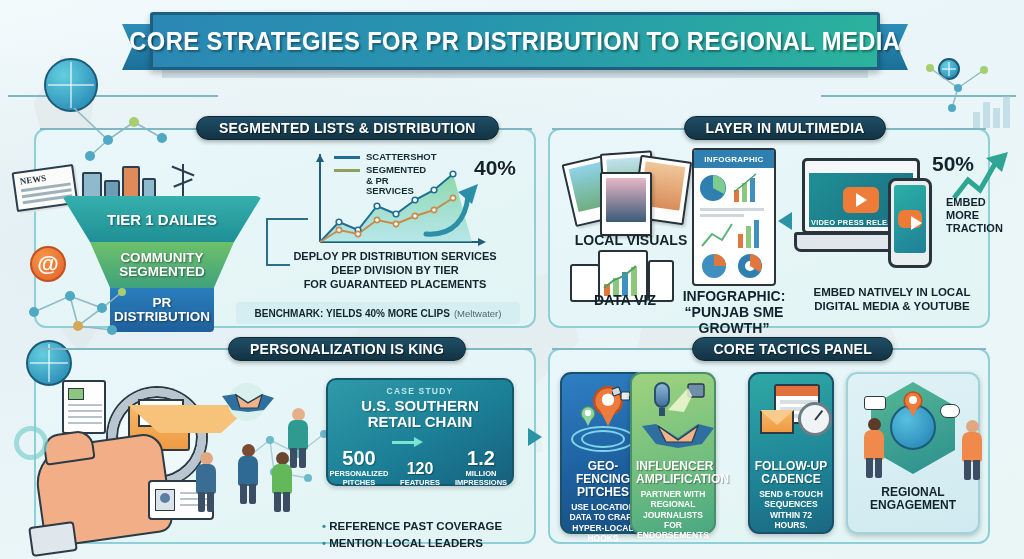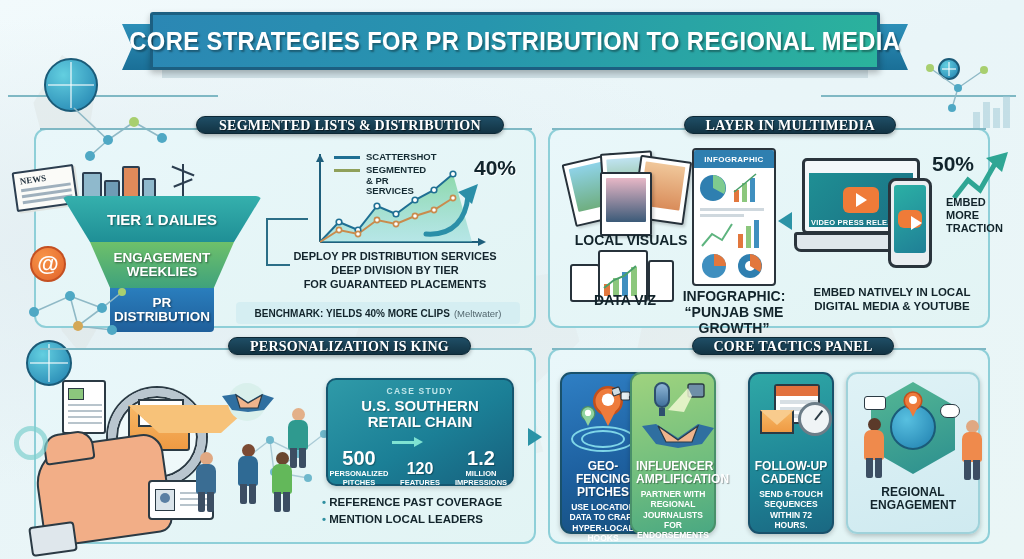--- a/index.html
+++ b/index.html
@@ -67,27 +67,26 @@
 
   
   .panel { position:absolute; border:2px solid #8ecfd8; border-radius:12px;
     background:linear-gradient(160deg,#e9f7fa 0%,#e2f4f4 100%); }
   #panel-seg   { left:34px;  top:128px; width:502px; height:200px; }
   #panel-multi { left:548px; top:128px; width:442px; height:200px; }
   #panel-pers  { left:34px;  top:348px; width:502px; height:196px; }
   #panel-tactics { left:548px; top:348px; width:442px; height:196px; }
 
   .pill {
-    position:absolute; height:18px; border-radius:13px;
+    position:absolute; height:24px; border-radius:13px;
     background:linear-gradient(180deg,#1f4e66 0%,#123343 100%);
     border:1px solid #0d2835;
     display:flex; align-items:center; justify-content:center;
     padding:0 18px; z-index:6;
     box-shadow:0 2px 4px rgba(0,0,0,.3);
-    font-family:Liberation Serif, serif;
   }
   .pill span { color:#fff; font-size:14.5px; font-weight:bold; letter-spacing:.2px;
     text-shadow:1px 1px 1px rgba(0,0,0,.5); white-space:nowrap; transform:scaleX(.97); }
   .pill-line { position:absolute; height:2px; background:#7fb8c4; z-index:5; }
 
   #pill-seg { left:196px; top:116px; }
   #pill-multi { left:684px; top:116px; }
   #pill-pers { left:228px; top:337px; }
   #pill-tactics { left:692px; top:337px; }
 
@@ -211,21 +210,21 @@
   .cs-title { font-size:15px; font-weight:bold; line-height:1.05; margin-top:2px;
     text-shadow:1px 1px 1px rgba(0,0,0,.3); }
   .cs-stats { display:flex; align-items:flex-end; justify-content:center; gap:2px; margin-top:5px; }
   .cs-col { width:62px; }
   .cs-num { font-size:20px; font-weight:bold; line-height:1; text-shadow:1px 1px 1px rgba(0,0,0,.3); }
   .cs-cap { font-size:7.5px; font-weight:bold; line-height:1.15; margin-top:2px; }
   .cs-arrow { width:34px; position:relative; height:26px; }
   .cs-arrow::before { content:""; position:absolute; left:0; top:6px; width:24px; height:3px; background:#7fe3d2; }
   .cs-arrow::after { content:""; position:absolute; left:22px; top:2px; border-left:9px solid #7fe3d2;
     border-top:5px solid transparent; border-bottom:5px solid transparent; }
-  .pers-bullets { position:absolute; left:322px; top:494px; font-size:11.5px; font-weight:bold;
+  .pers-bullets { position:absolute; left:322px; top:518px; font-size:11.5px; font-weight:bold;
     color:#12242b; line-height:1.45; }
   .pers-bullets li { list-style:none; }
   .pers-bullets li::before { content:"• "; color:#2e8fa0; }
 
   
   .tcard { position:absolute; top:372px; width:86px; height:162px; border-radius:11px;
     border:2px solid #19516b; color:#fff; text-align:center; padding:0 4px;
     box-shadow:0 2px 5px rgba(0,0,0,.22); }
   .tcard .t-title { font-size:12px; font-weight:bold; line-height:1.08;
     text-shadow:1px 1px 1px rgba(0,0,0,.35); }
@@ -324,21 +323,21 @@
     <div class="bldg" style="left:114px; width:18px; height:40px; background:#e08a5a;"></div>
     <div class="bldg" style="left:134px; width:14px; height:28px; background:#8fb9cc;"></div>
     <div class="tower"></div>
   </div>
 
   <div class="funnel">
     <div class="fslice fs1">
       <span>TIER 1 DAILIES</span>
     </div>
     <div class="fslice fs2">
-      <span>ENGAGEMENT WEEKLIES</span>
+      <span>COMMUNITY SEGMENTED</span>
     </div>
     <div class="fslice fs3">
       <span>PR DISTRIBUTION</span>
     </div>
   </div>
 
   <div class="chart">
     <svg width="190" height="112" viewBox="0 0 190 112">
       <defs>
         <linearGradient id="areaGrad" x1="0" y1="0" x2="0" y2="1">

